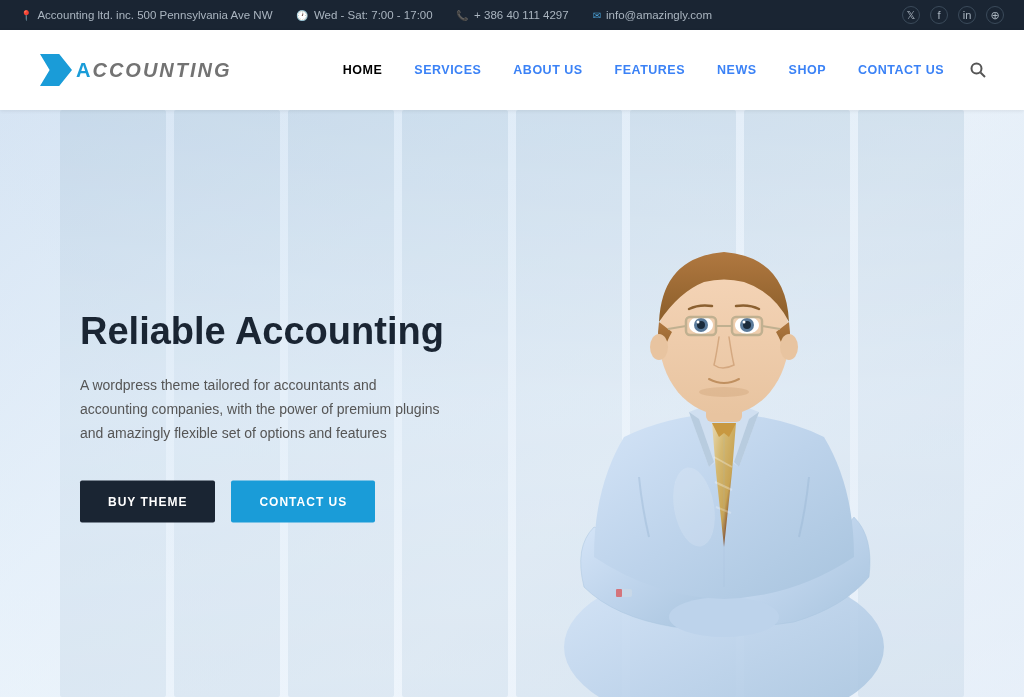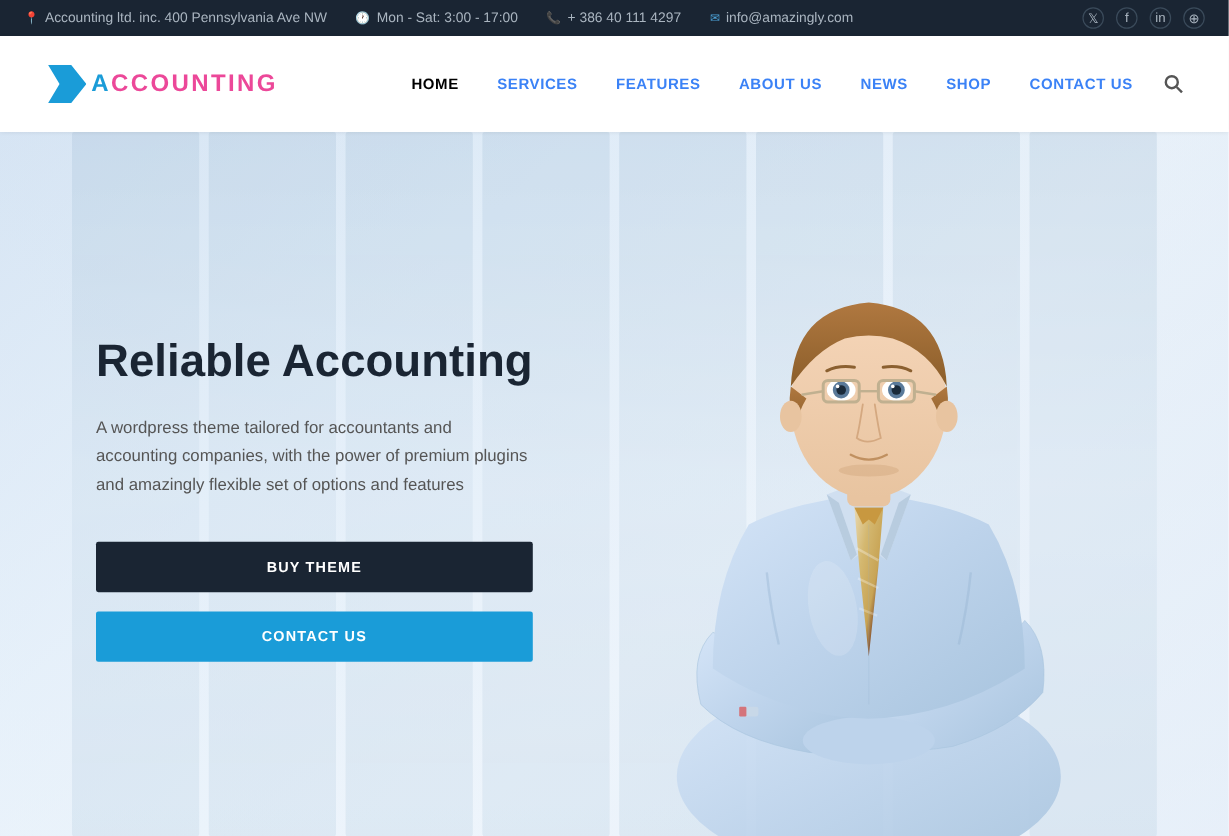--- a/index.html
+++ b/index.html
@@ -182,21 +182,20 @@
     .hero-desc {
       font-size: 14px;
       color: #555;
       line-height: 1.7;
       margin-bottom: 36px;
       max-width: 360px;
     }
     .hero-buttons {
       display: flex;
       gap: 16px;
-      flex-direction: column;
     }
     .btn-dark {
       background: #1a2533;
       color: #fff;
       border: none;
       padding: 14px 28px;
       font-size: 12px;
       font-weight: 700;
       letter-spacing: 1px;
       text-transform: uppercase;
@@ -216,25 +215,25 @@
       border-radius: 2px;
     }
   </style>
 </head>
 <body>
 
 <div class="top-bar">
   <div class="top-bar-left">
     <div class="top-bar-item">
       <span class="icon">📍</span>
-      <span>Accounting ltd. inc. 400 Pennsylvania Ave NW</span>
+      <span>Accounting ltd. inc. 500 Pennsylvania Ave NW</span>
     </div>
     <div class="top-bar-item">
       <span class="icon">🕐</span>
-      <span>Mon - Sat: 3:00 - 17:00</span>
+      <span>Wed - Sat: 7:00 - 17:00</span>
     </div>
     <div class="top-bar-item">
       <span class="icon">📞</span>
       <span>+ 386 40 111 4297</span>
     </div>
     <div class="top-bar-item">
       <span class="icon">✉</span>
       <span>info@amazingly.com</span>
     </div>
   </div>
@@ -242,27 +241,27 @@
     <span class="social-icon">𝕏</span>
     <span class="social-icon">f</span>
     <span class="social-icon">in</span>
     <span class="social-icon">⊕</span>
   </div>
 </div>
 
 <div class="header">
   <div class="logo">
     <div class="logo-icon"></div>
-    <div class="logo-text"><span style="color:#1a9cd8;font-weight:700;font-size:20px;letter-spacing:2px;">A</span><span style="color:#ec4899;font-weight:700;font-size:20px;letter-spacing:2px;">CCOUNTING</span></div>
+    <div class="logo-text"><span style="color:#1a9cd8;font-weight:700;font-size:20px;letter-spacing:2px;">A</span><span style="color:#737373;font-weight:700;font-size:20px;letter-spacing:2px;font-style:italic;">CCOUNTING</span></div>
   </div>
   <nav>
     <a class="nav-item active">HOME</a>
     <a class="nav-item">SERVICES</a>
+    <a class="nav-item">ABOUT US</a>
     <a class="nav-item">FEATURES</a>
-    <a class="nav-item">ABOUT US</a>
     <a class="nav-item">NEWS</a>
     <a class="nav-item">SHOP</a>
     <a class="nav-item">CONTACT US</a>
     <div class="search-icon-btn">
       <svg width="16" height="16" viewBox="0 0 16 16" fill="none" stroke="#555" stroke-width="2">
         <circle cx="6.5" cy="6.5" r="5"></circle>
         <line x1="10.5" y1="10.5" x2="15" y2="15"></line>
       </svg>
     </div>
   </nav>

